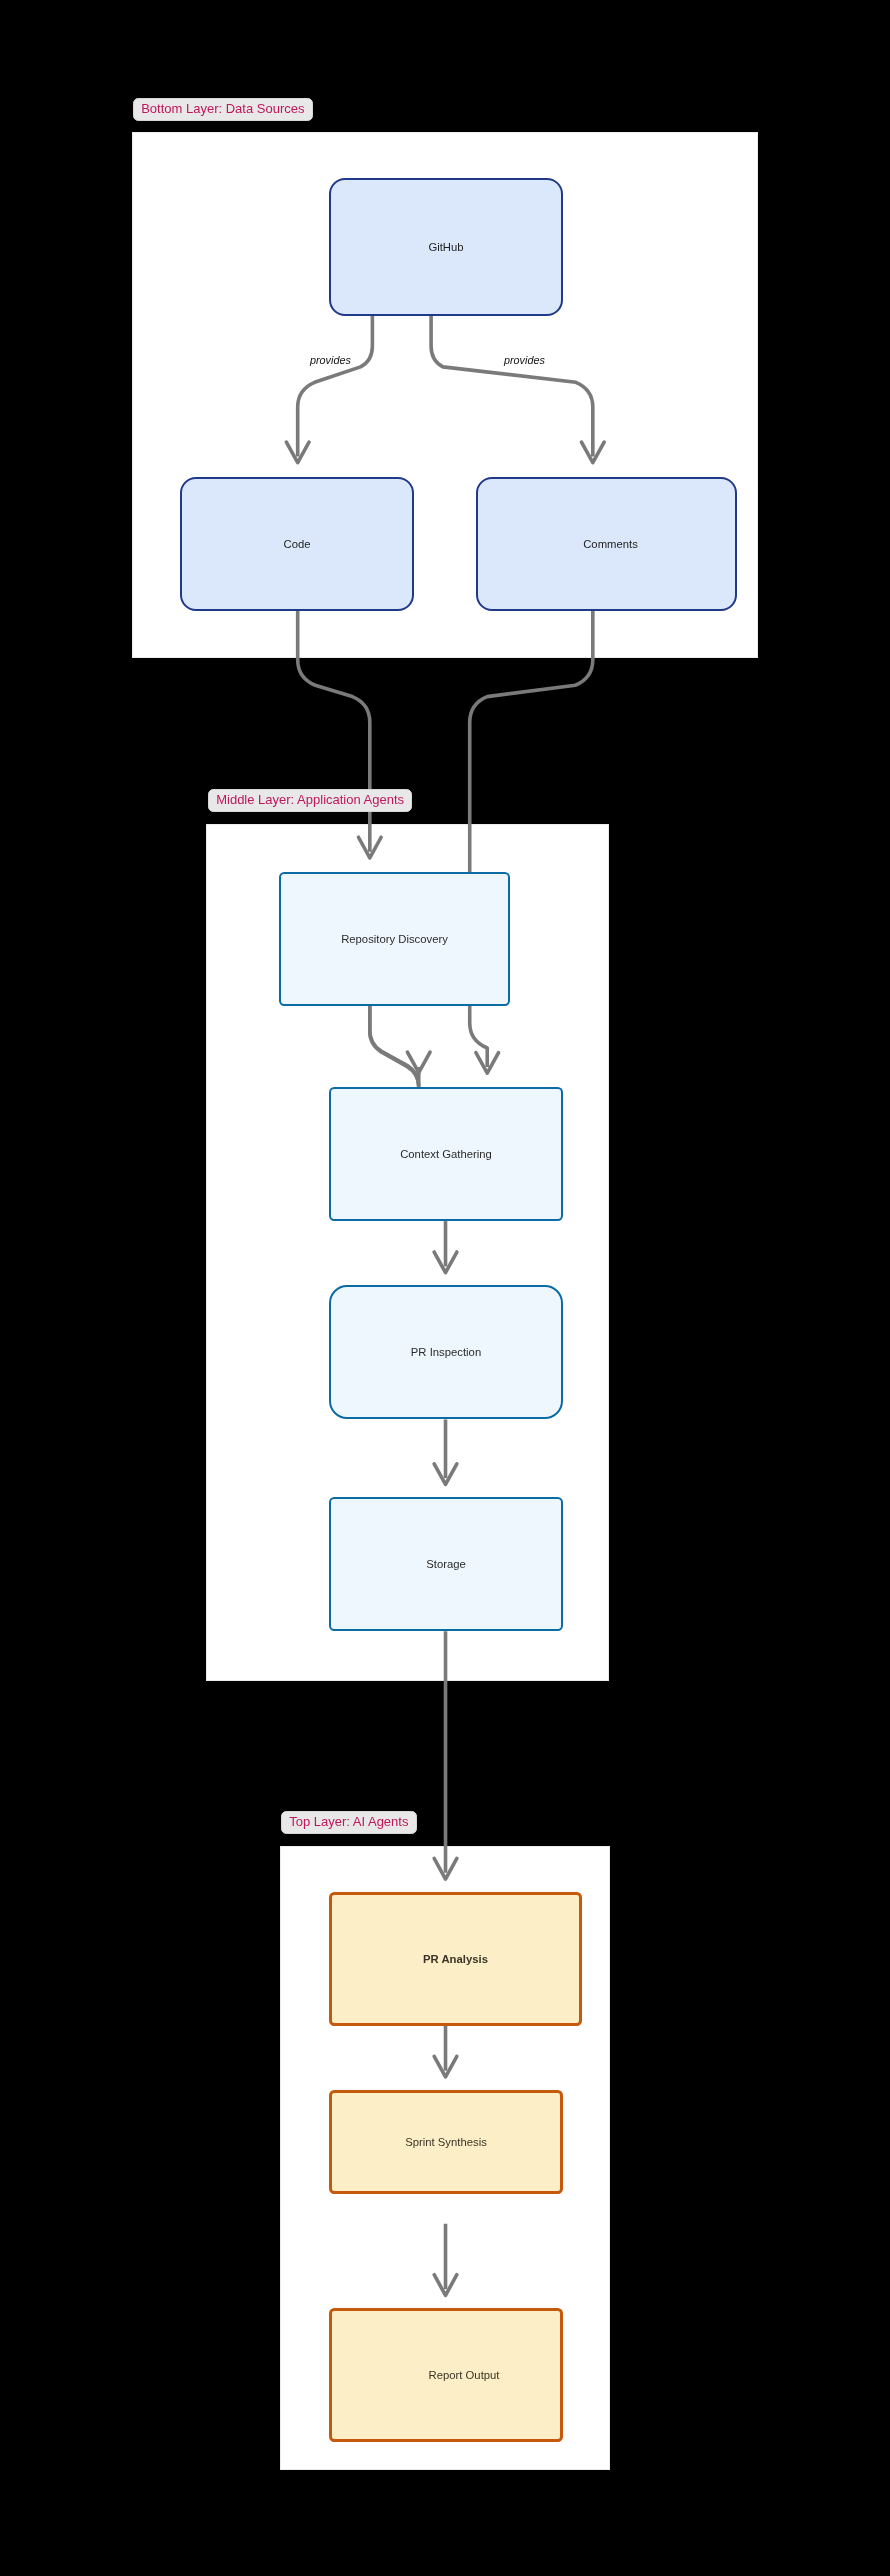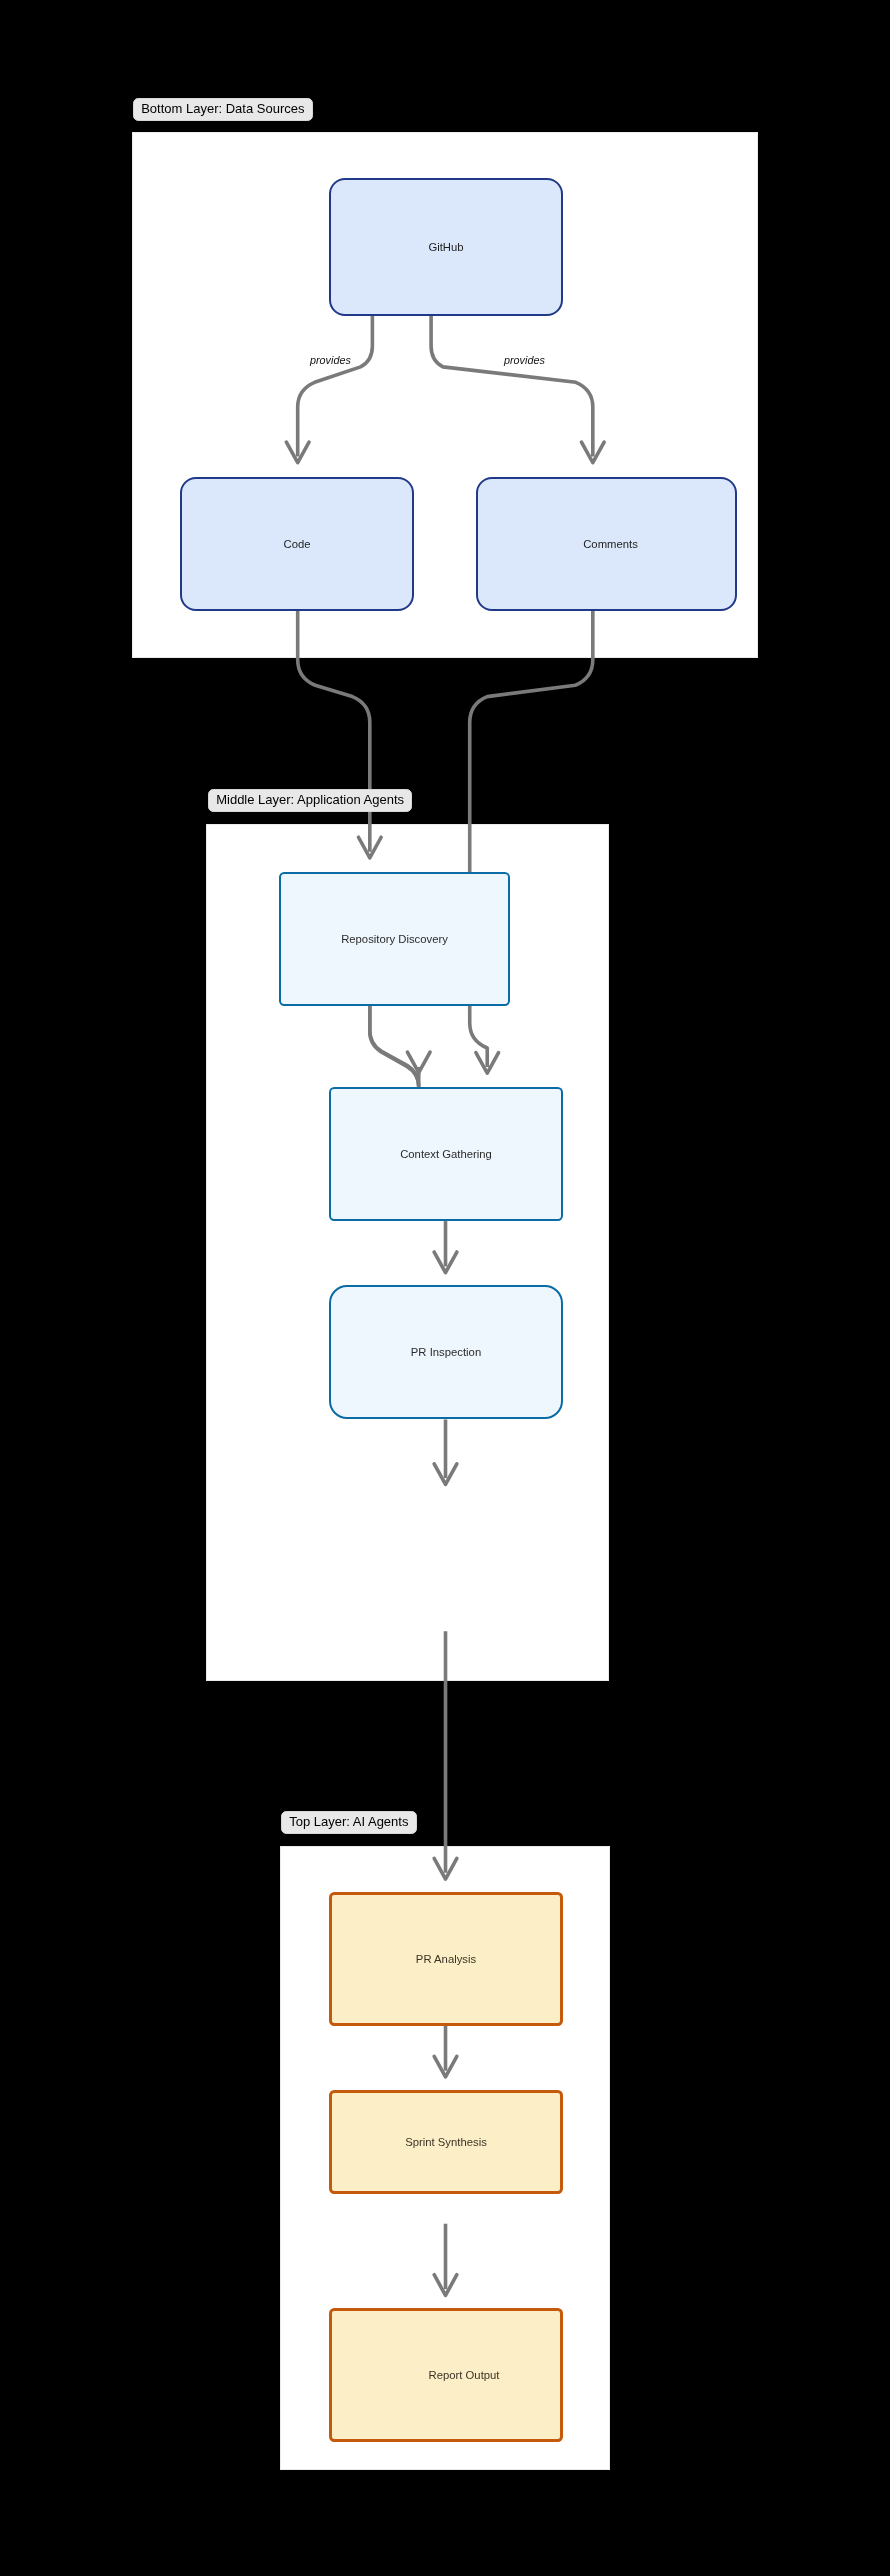--- a/index.html
+++ b/index.html
@@ -2,21 +2,21 @@
 <html style="font-size:8.2px"><head>
 <meta charset="utf-8">
 <style>
   html,body{margin:0;padding:0;background:#000;}
   body{width:890px;height:2605px;position:relative;overflow:hidden;
        font-family:"Liberation Sans","DejaVu Sans",sans-serif;}
   #stage{position:absolute;left:0;top:0;width:890px;height:2605px;background:#000;}
 
   .cluster{position:absolute;background:#ffffff;border:0.5px solid #ebebeb;box-sizing:border-box;}
   .cluster-label{position:absolute;background:#e8e8e8;border:0.5px solid #d6d6d6;
-    border-radius:5.2px;padding:3.1px 7.2px 4.1px 7.2px;font-size:13px;color:#000000;
+    border-radius:5.2px;padding:3.1px 7.2px 4.1px 7.2px;font-size:13px;color:#be185d;
     white-space:nowrap;line-height:1.1;box-sizing:border-box;z-index:6;}
 
   .node{position:absolute;box-sizing:border-box;display:flex;align-items:center;
         justify-content:center;text-align:center;z-index:4;}
   .node span{font-size:11.3px;line-height:1.25;padding:0 5.2px;}
 
   .n-source{background:#dbe8fb;border:2.6px solid #213a88;border-radius:16px;color:#1f1f1f;}
   .n-app{background:#eff7fe;border:2.6px solid #0b6ba5;border-radius:5.2px;color:#2b2b2b;}
   .n-ai{background:#fcefc7;border:3.1px solid #c65a0c;border-radius:5.2px;color:#3b3426;}
 
@@ -91,22 +91,25 @@
   </div>
 
   <div class="node n-app" style="left:329px;top:1087px;width:234px;height:134px;">
     <span>Context Gathering</span>
   </div>
 
   <div class="node n-app" style="left:329px;top:1285px;width:234px;height:134px;border-radius:18px;">
     <span>PR Inspection</span>
   </div>
 
+  <div class="node n-app" style="left:329px;top:1497px;width:234px;height:134px;">
+    <span>Storage</span>
+  </div>
 
-  <div class="node n-ai" style="left:329px;top:1892px;width:234px;height:134px;">
+  <div class="node n-ai" style="left:329px;top:1892px;width:253px;height:134px;font-weight:bold;">
     <span>PR Analysis</span>
   </div>
 
   <div class="node n-ai" style="left:329px;top:2090px;width:234px;height:104px;">
     <span>Sprint Synthesis</span>
   </div>
 
   <div class="node n-ai" style="left:329px;top:2308px;width:234px;height:134px;padding-left:36px;">
     <span>Report Output</span>
   </div>

